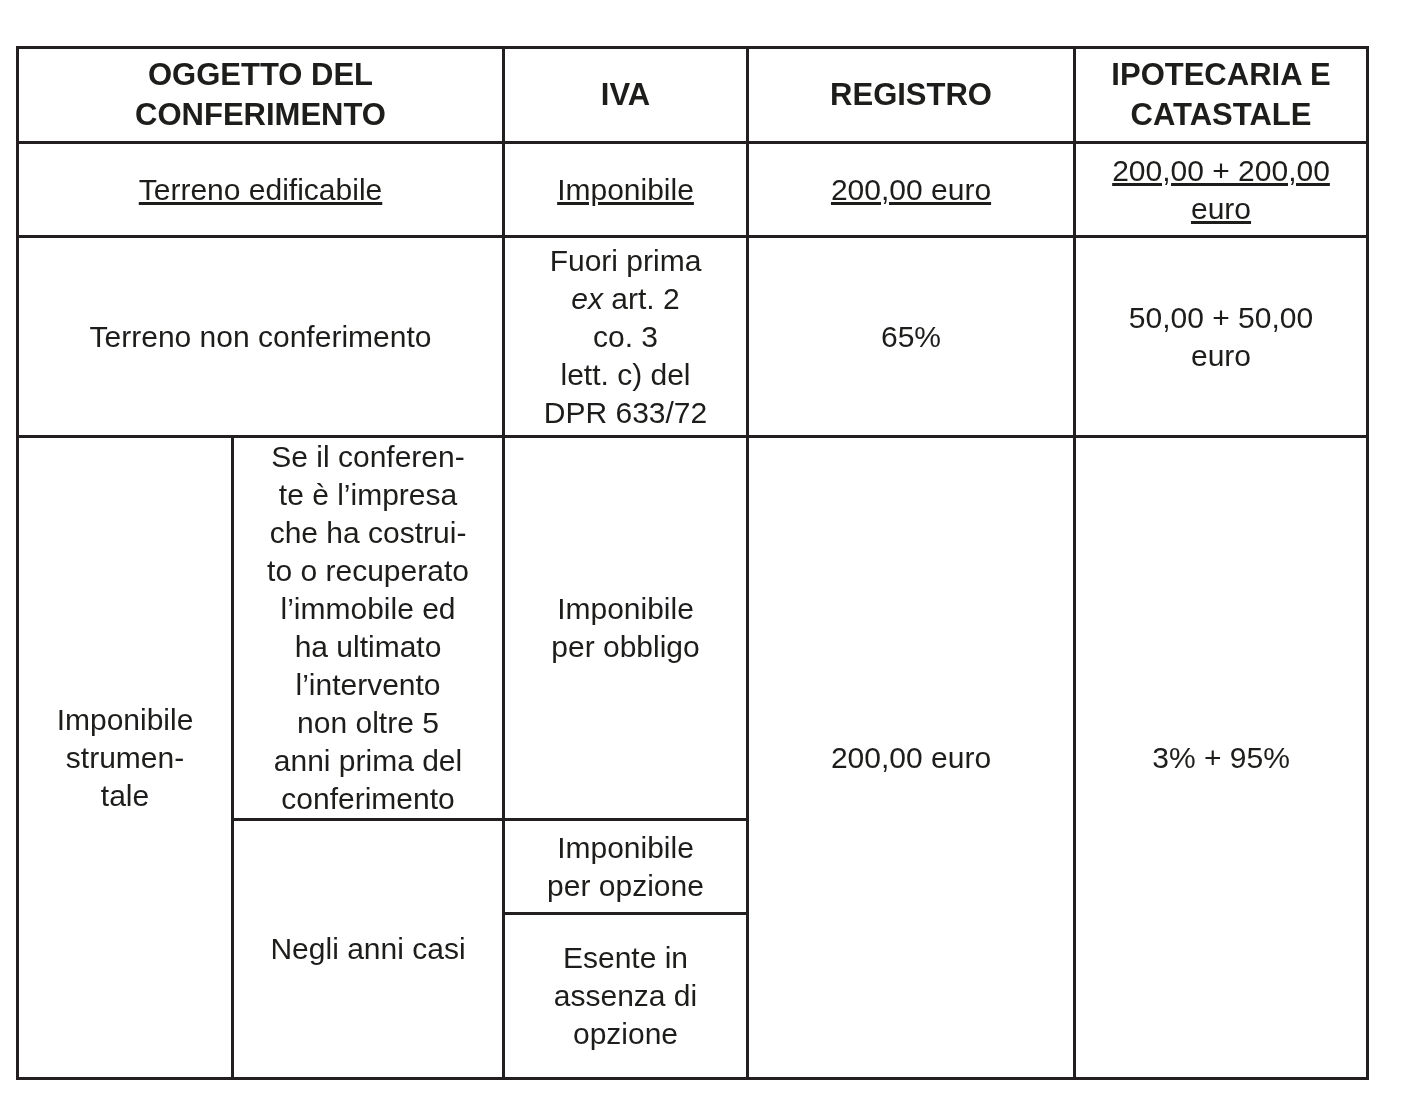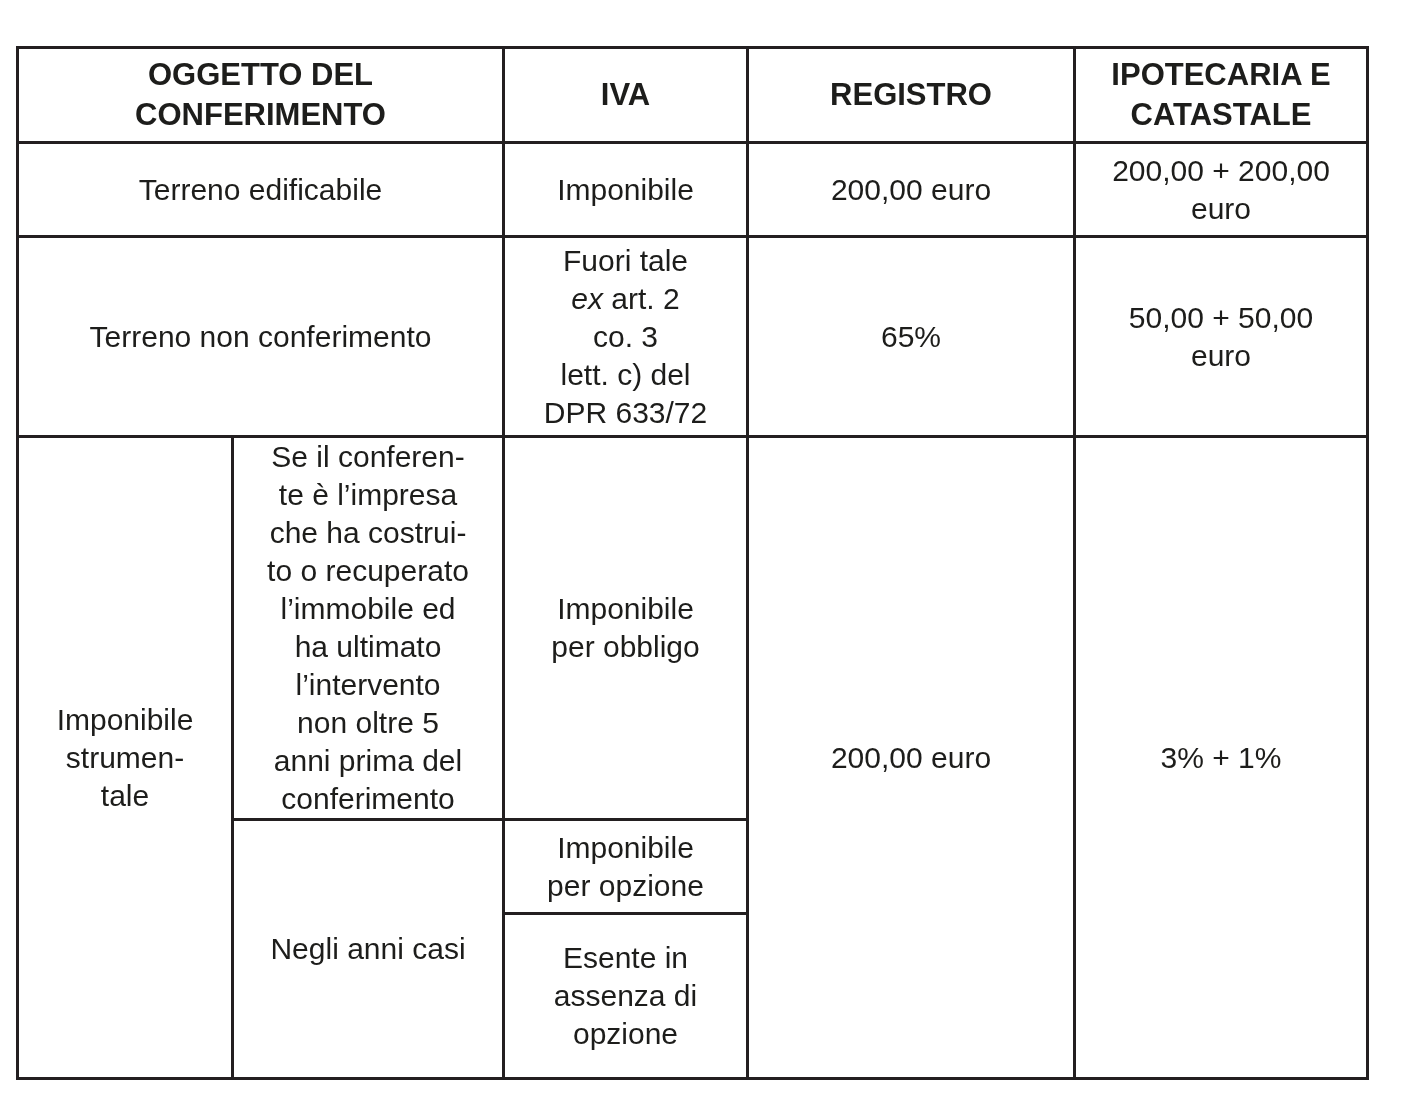--- a/index.html
+++ b/index.html
@@ -31,21 +31,21 @@
     line-height: 38px;
     white-space: pre-line;
     overflow: hidden;
   }
   table.tax-table td.hdr {
     font-weight: bold;
     font-size: 31px;
     line-height: 40px;
   }
   tr.r-header  { height: 95px;  }
-  tr.r-terreno { height: 94px;  }
+  tr.r-terreno { height: 94px; text-decoration: underline;  }
   tr.r-terreno-non { height: 200px; }
   tr.r-fabb-1  { height: 378px; }
   tr.r-fabb-2  { height: 94px;  }
   tr.r-fabb-3  { height: 165px; }
   i.lat { font-style: italic; text-align: right; }
 </style>
 </head>
 <body>
 
 <table class="tax-table">
@@ -70,21 +70,21 @@
   <tr class="r-terreno">
     <td colspan="2">Terreno edificabile</td>
     <td>Imponibile</td>
     <td>200,00 euro</td>
     <td>200,00 + 200,00
 euro</td>
   </tr>
 
   <tr class="r-terreno-non">
     <td colspan="2">Terreno non conferimento</td>
-    <td><span>Fuori tale
+    <td><span>Fuori prima
 </span><i class="lat">ex</i><span> art. 2
 co. 3
 lett. c) del
 DPR 633/72</span></td>
     <td>65%</td>
     <td>50,00 + 50,00
 euro</td>
   </tr>
 
   <tr class="r-fabb-1">
@@ -97,21 +97,21 @@
 to o recuperato
 l’immobile ed
 ha ultimato
 l’intervento
 non oltre 5
 anni prima del
 conferimento</td>
     <td>Imponibile
 per obbligo</td>
     <td rowspan="3">200,00 euro</td>
-    <td rowspan="3">3% + 1%</td>
+    <td rowspan="3">3% + 95%</td>
   </tr>
 
   <tr class="r-fabb-2">
     <td rowspan="2">Negli anni casi</td>
     <td>Imponibile
 per opzione</td>
   </tr>
 
   <tr class="r-fabb-3">
     <td>Esente in

